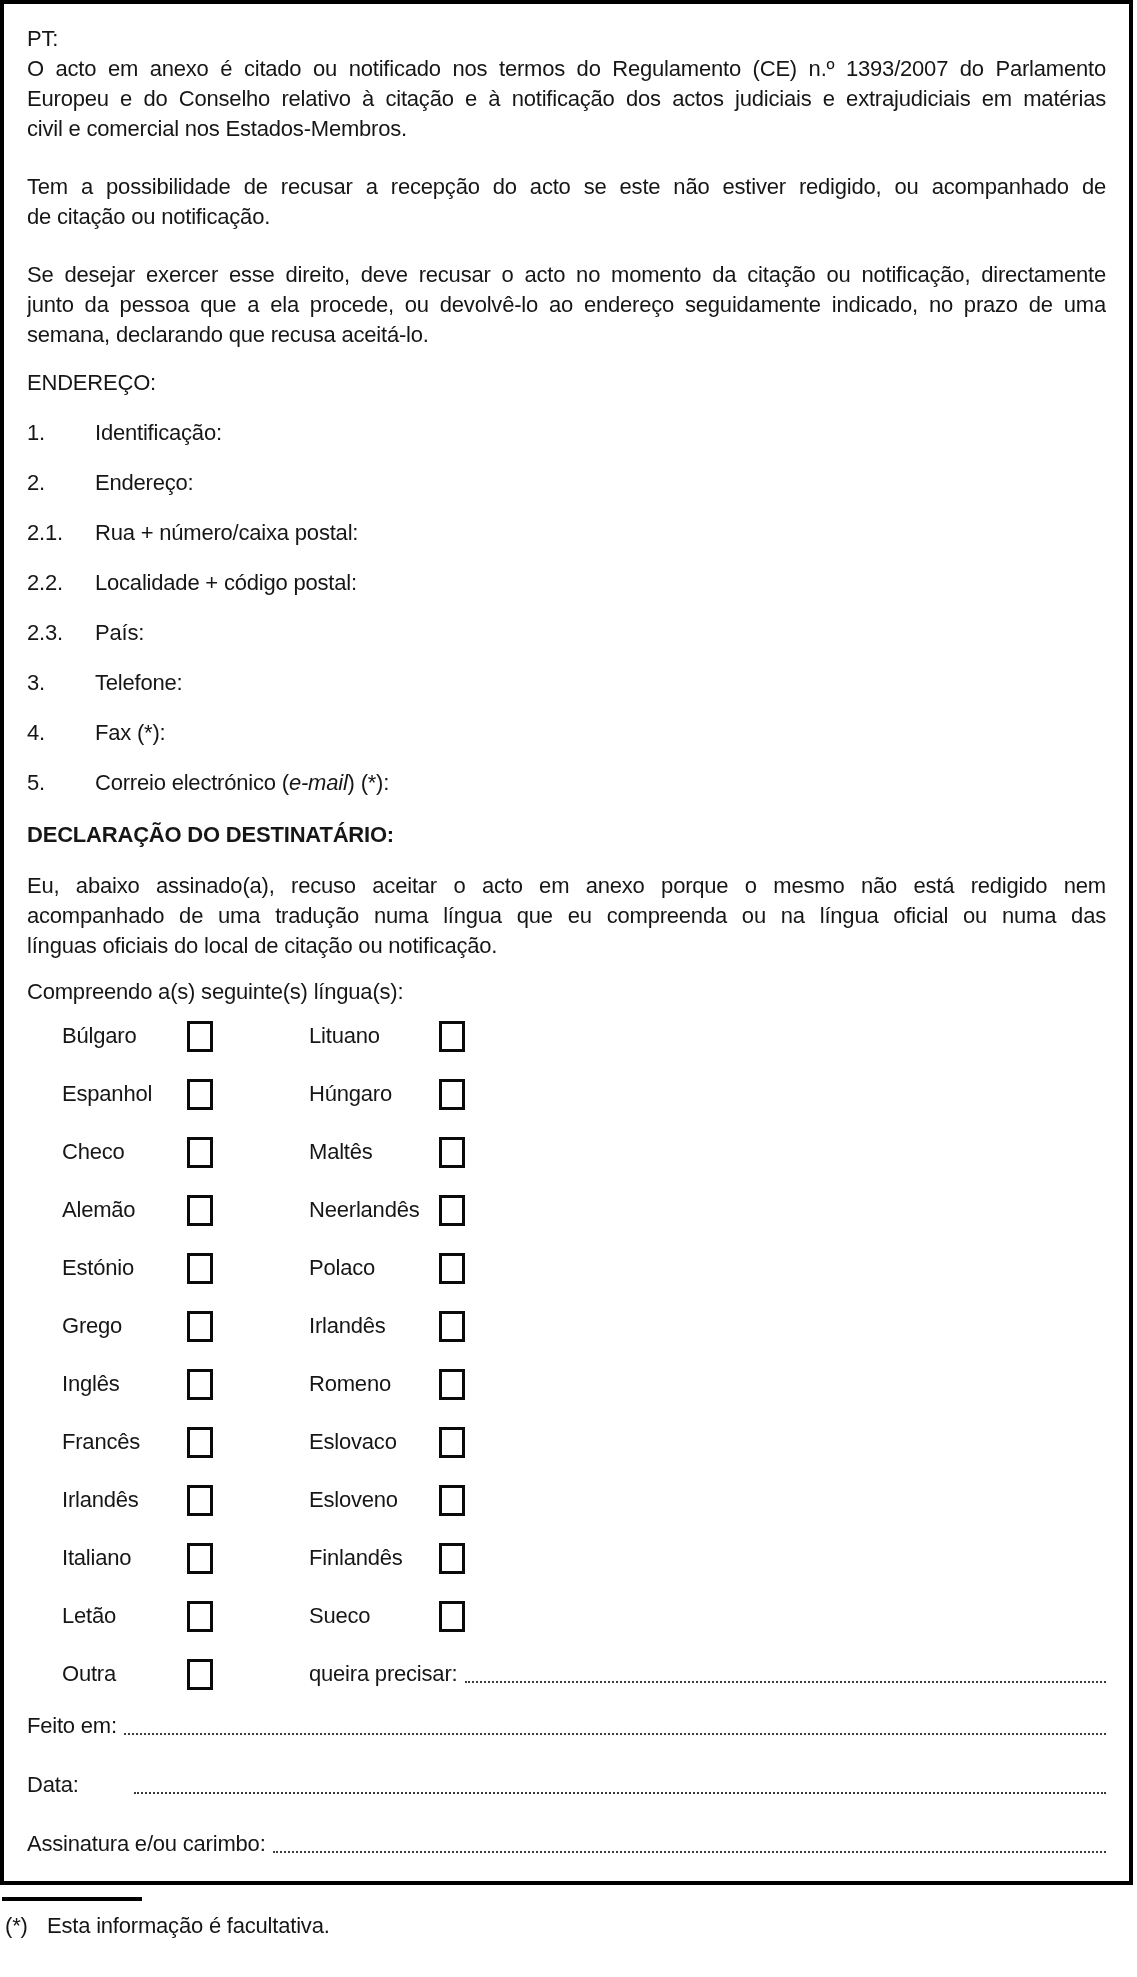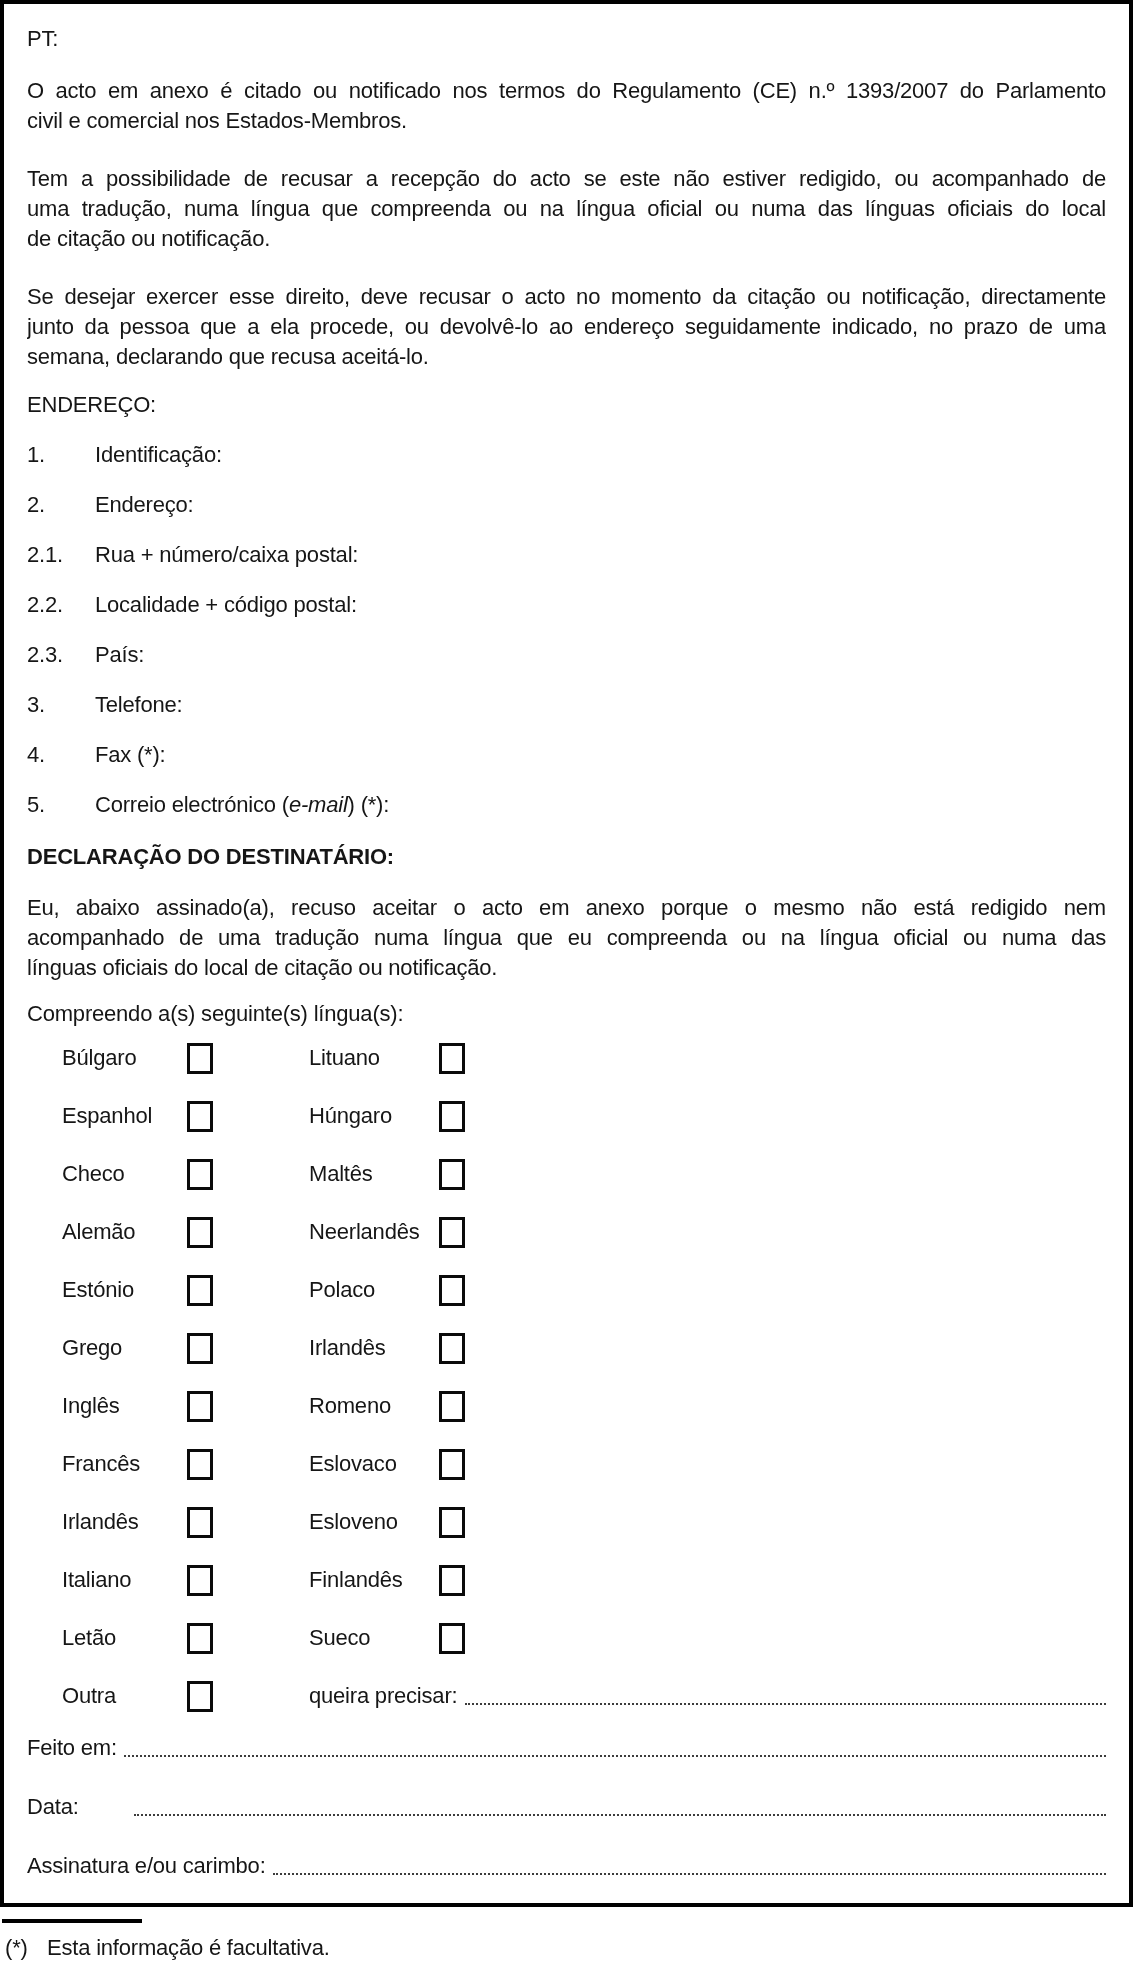--- a/index.html
+++ b/index.html
@@ -15,21 +15,21 @@
   }
   .page{position:relative;width:1137px;height:1697px;}
   .frame{
     box-sizing:border-box;
     width:1133px;
     margin:0;
     border:4px solid #000;
     padding:18px 23px 22px 23px;
   }
   .pt-label{margin:2px 0 0 0;}
-  .par{margin-top:22px;}
+  .par{}
   .par + .par{margin-top:28px;}
   .jline{
     text-align:justify;
     text-align-last:justify;
     white-space:nowrap;
     overflow:hidden;
   }
   .lastline{text-align:left;}
   .section-heading{margin-top:18px;}
   .par-tem{margin-top:28px;}
@@ -79,26 +79,26 @@
 </head>
 <body>
 
 <div class="page">
   <div class="frame">
 
     <div class="pt-label">PT:</div>
 
     <div class="par">
       <div class="jline">O acto em anexo é citado ou notificado nos termos do Regulamento (CE) n.º 1393/2007 do Parlamento</div>
+      <div class="jline">Europeu e do Conselho relativo à citação e à notificação dos actos judiciais e extrajudiciais em matérias</div>
       <div class="lastline">civil e comercial nos Estados-Membros.</div>
     </div>
 
     <div class="par par-tem">
       <div class="jline">Tem a possibilidade de recusar a recepção do acto se este não estiver redigido, ou acompanhado de</div>
-      <div class="jline">uma tradução, numa língua que compreenda ou na língua oficial ou numa das línguas oficiais do local</div>
       <div class="lastline">de citação ou notificação.</div>
     </div>
 
     <div class="par par-se">
       <div class="jline">Se desejar exercer esse direito, deve recusar o acto no momento da citação ou notificação, directamente</div>
       <div class="jline">junto da pessoa que a ela procede, ou devolvê-lo ao endereço seguidamente indicado, no prazo de uma</div>
       <div class="lastline">semana, declarando que recusa aceitá-lo.</div>
     </div>
 
     <div class="section-heading">ENDEREÇO:</div>

